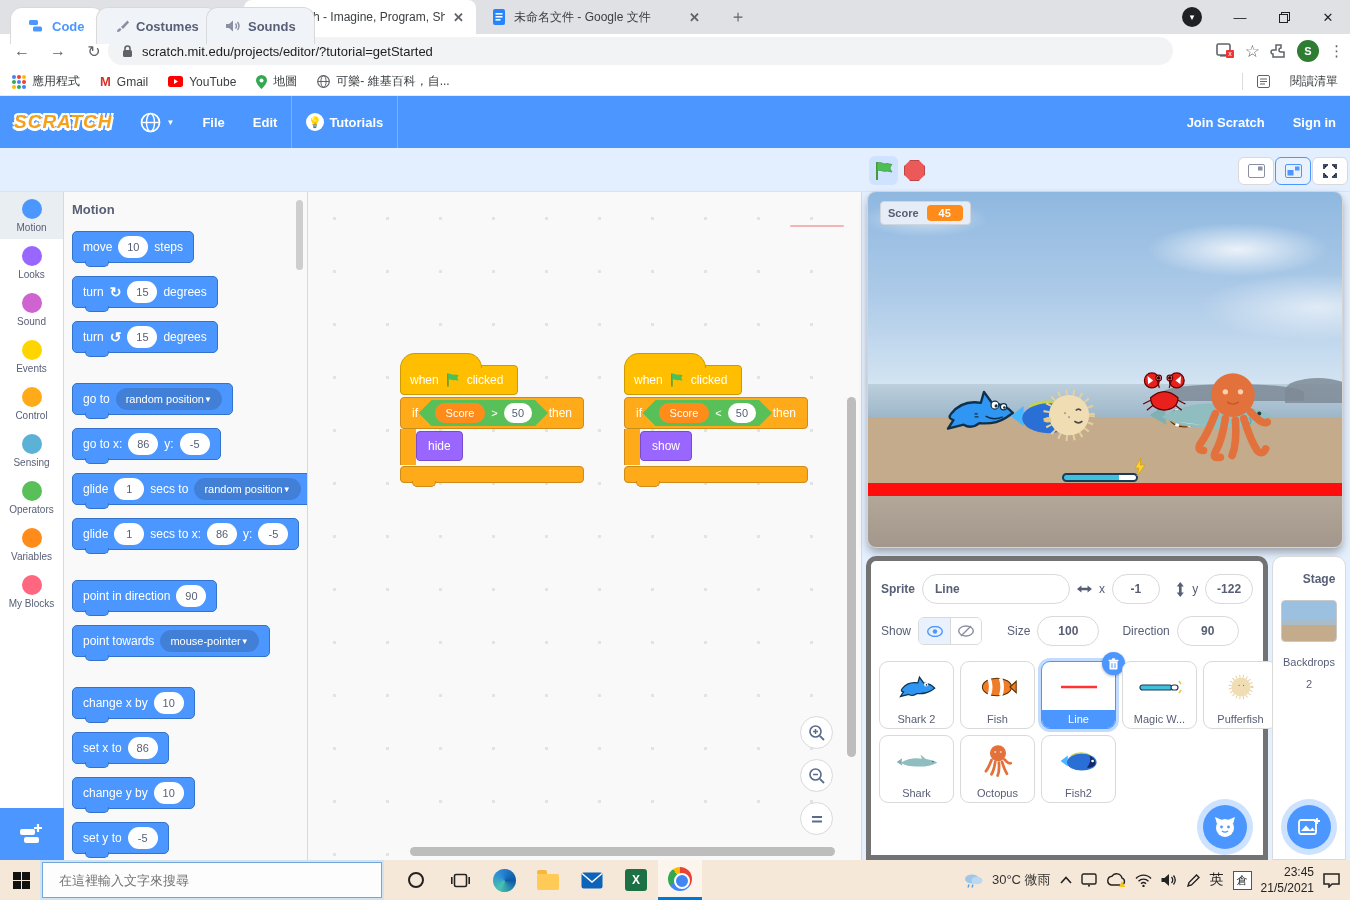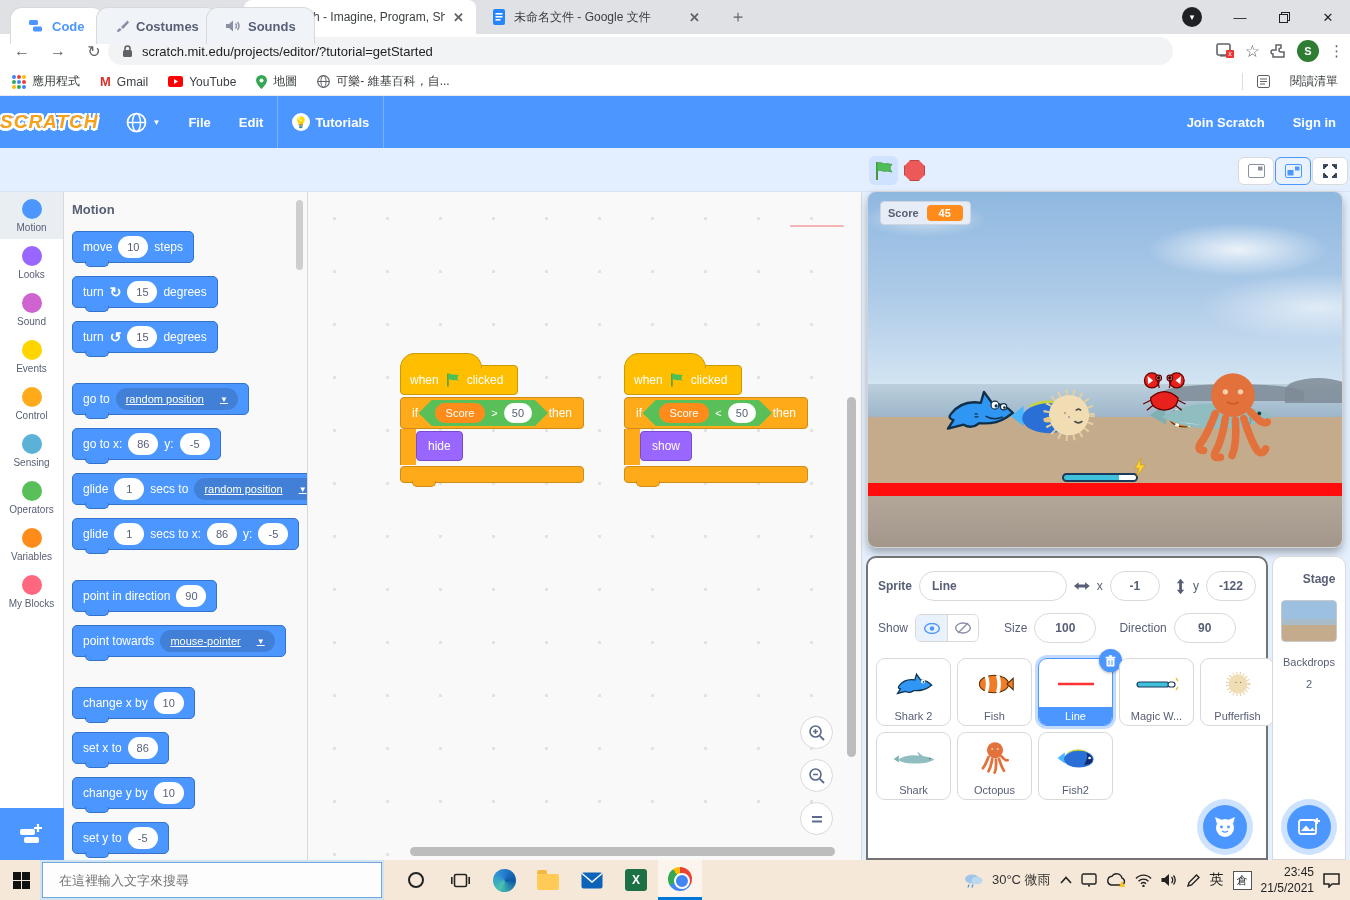--- a/index.html
+++ b/index.html
@@ -24,21 +24,21 @@
   .tool-right{position:absolute;top:34px;height:34px;right:6px;display:flex;align-items:center;gap:10px;}
   .avatar{width:22px;height:22px;border-radius:50%;background:#2e7d32;color:#fff;font-size:11px;font-weight:bold;display:flex;align-items:center;justify-content:center;}
   #bookmarks{position:absolute;left:0;top:68px;width:1350px;height:28px;background:#fff;border-bottom:1px solid #e8eaed;display:flex;align-items:center;gap:20px;padding:0 12px;font-size:12px;color:#3c4043;}
   .bm{display:flex;align-items:center;gap:6px;}
   .appgrid{display:grid;grid-template-columns:repeat(3,4px);grid-gap:1px;}
   .appgrid i{width:4px;height:4px;border-radius:50%;}
   .bm-right{margin-left:auto;display:flex;align-items:center;gap:20px;border-left:1px solid #dadce0;padding-left:14px;}
 
   
   #sheader{position:absolute;left:0;top:96px;width:1350px;height:52px;background:#4C97FF;display:flex;align-items:center;color:#fff;}
-  .slogo{font-size:19px;font-weight:bold;font-style:italic;letter-spacing:1px;color:#f7a11b;
+  .slogo{margin-left:14px;font-size:19px;font-weight:bold;font-style:italic;letter-spacing:1px;color:#f7a11b;
          text-shadow:-2px -2px 0 #fff,2px -2px 0 #fff,-2px 2px 0 #fff,2px 2px 0 #fff,0 3px 0 #fff;}
   .hitem{display:flex;align-items:center;gap:5px;padding:0 14px;height:52px;font-size:13px;font-weight:bold;}
   .hsep{width:1px;height:52px;background:rgba(255,255,255,.25);}
   .hright{margin-left:auto;display:flex;align-items:center;}
   .bulb{width:18px;height:18px;border-radius:50%;background:#fff;color:#4C97FF;display:flex;align-items:center;justify-content:center;font-size:11px;}
 
   
   #tabrow{position:absolute;left:0;top:148px;width:1350px;height:44px;background:#e3eefe;border-bottom:1px solid #d9e3f4;}
   .etab{position:absolute;top:7px;height:37px;border:1px solid #d9d9d9;border-bottom:none;border-radius:12px 12px 0 0;display:flex;align-items:center;gap:7px;padding:0 18px;font-size:13px;font-weight:bold;color:#575e75;background:#f0f4f9;}
   .etab.active{background:#fff;color:#4c97ff;}
@@ -54,21 +54,21 @@
   .dot{width:20px;height:20px;border-radius:50%;}
   .extbtn{position:absolute;left:0;top:808px;width:64px;height:52px;background:#4c97ff;display:flex;align-items:center;justify-content:center;}
 
   #palette{position:absolute;left:64px;top:192px;width:244px;height:668px;background:#f9f9f9;border-right:1px solid #d9d9d9;padding:10px 0 0 8px;overflow:hidden;}
   .pal-h{font-size:13px;font-weight:bold;color:#575e75;margin-bottom:14px;}
   .pblock{position:relative;display:inline-flex;align-items:center;gap:6px;height:32px;padding:0 10px;background:#4C97FF;border:1px solid #3373CC;border-radius:5px;color:#fff;font-size:12px;white-space:nowrap;margin-bottom:13px;}
   .pblock::after{content:"";position:absolute;left:12px;bottom:-5px;width:22px;height:5px;background:#4C97FF;border:1px solid #3373CC;border-top:none;border-radius:0 0 5px 5px;}
   .pwrap{display:block;}
   .gap{margin-top:17px;}
   .oval{display:inline-flex;align-items:center;justify-content:center;min-width:30px;height:22px;padding:0 8px;background:#fff;border-radius:999px;color:#575e75;font-size:11px;}
-  .dd{display:inline-flex;align-items:center;gap:16px;height:22px;padding:0 10px;background:#4280D7;border-radius:999px;color:#fff;font-size:11px;text-decoration:underline;}
+  .dd{display:inline-flex;align-items:center;gap:0;height:22px;padding:0 10px;background:#4280D7;border-radius:999px;color:#fff;font-size:11px;}
   .caret{font-size:8px;}
   .turnic{font-size:14px;font-weight:bold;}
   .palscroll{position:absolute;left:232px;top:8px;width:7px;height:70px;background:#cecece;border-radius:4px;}
 
   
   #code{position:absolute;left:308px;top:192px;width:554px;height:668px;background:#f9f9f9;background-image:radial-gradient(#e3e3e3 1.5px,transparent 1.5px);background-size:53px 53px;border-right:1px solid #d9d9d9;overflow:hidden;}
   .artifact-line{position:absolute;left:482px;top:33px;width:54px;height:2px;background:#f5b4b4;border-radius:2px;}
   .script{position:absolute;width:184px;}
   .hat{position:relative;margin-top:13px;width:118px;height:30px;background:#FFBF00;border:1px solid #CC9900;border-radius:4px;display:flex;align-items:center;gap:6px;padding:0 9px;color:#fff;font-size:12px;}
   .hat::before{content:"";position:absolute;top:-13px;left:-1px;width:80px;height:14px;background:#FFBF00;border:1px solid #CC9900;border-bottom:none;border-radius:40px 40px 0 0;}
@@ -103,21 +103,21 @@
   .redline{position:absolute;left:0;top:82%;width:100%;height:3.6%;background:#ff0d0d;}
   .pavement{position:absolute;left:0;top:85.6%;width:100%;height:14.4%;background:linear-gradient(180deg,#b3a79a,#a2978a);}
   .monitor{position:absolute;left:12px;top:9px;display:flex;align-items:center;gap:8px;background:#e6edf6;border:1px solid #d0d6dd;border-radius:4px;padding:3px 7px;}
   .monitor .mlabel{font-size:11px;font-weight:bold;color:#575e75;}
   .monitor .mval{background:#FF8C1A;color:#fff;font-size:11px;font-weight:bold;border-radius:4px;padding:2px 12px;}
   .sprite{position:absolute;}
   .wandbar{position:absolute;left:41%;top:79.2%;width:76px;height:9px;border:2px solid #1b3a5c;border-radius:5px;background:linear-gradient(90deg,#3fc1dc 0 76%,#fff 76%);}
   .spark{position:absolute;left:56.5%;top:74.5%;width:0;height:0;}
 
   
-  #spritepane{position:absolute;left:4px;top:364px;width:402px;height:304px;background:#fff;border:2px solid #737373;border-radius:10px 10px 0 0;}
+  #spritepane{position:absolute;left:4px;top:364px;width:402px;height:304px;background:#fff;border:5px solid #737373;border-radius:10px 10px 0 0;}
   .sprow{display:flex;align-items:center;gap:7px;padding:0 10px;font-size:12px;color:#575e75;}
   .sprow1{margin-top:13px;}
   .sprow2{margin-top:12px;}
   .pill{height:30px;border:1px solid #d9d9d9;border-radius:16px;display:flex;align-items:center;justify-content:center;font-weight:bold;color:#575e75;background:#fff;font-size:12px;}
   .namepill{width:148px;justify-content:flex-start;padding-left:12px;}
   .numpill{width:54px;}
   .showgrp{display:flex;border:1px solid #d9d9d9;border-radius:6px;overflow:hidden;}
   .showbtn{width:31px;height:26px;display:flex;align-items:center;justify-content:center;background:#fff;}
   .showbtn.on{background:#e9f1fc;}
   .showbtn+.showbtn{border-left:1px solid #d9d9d9;}

